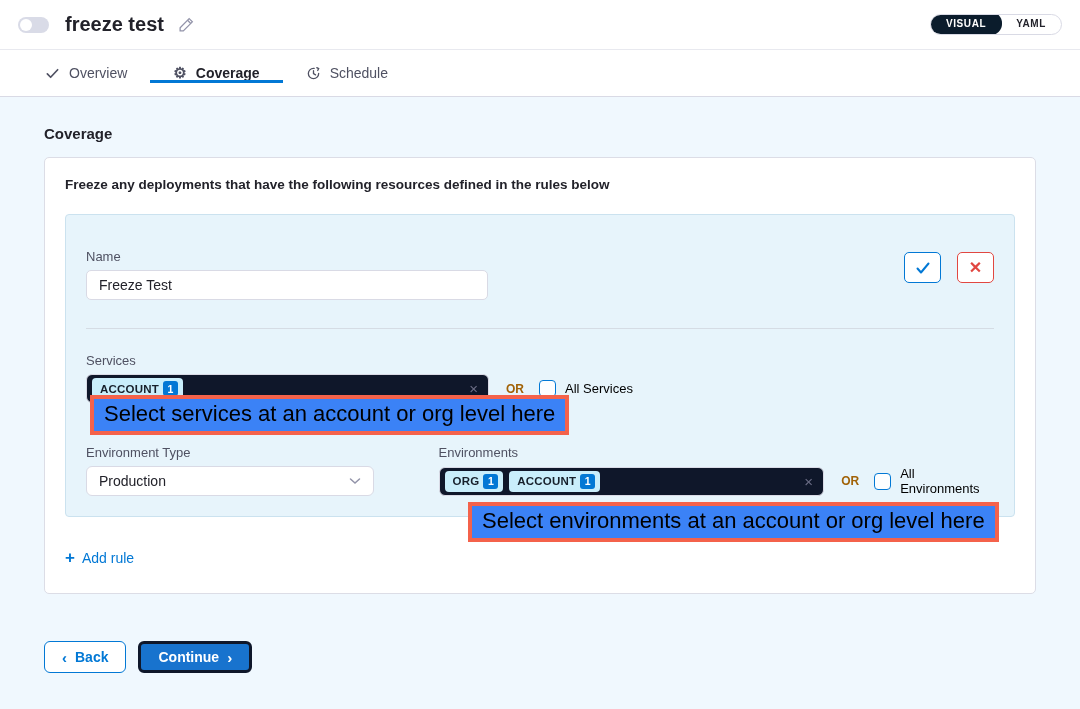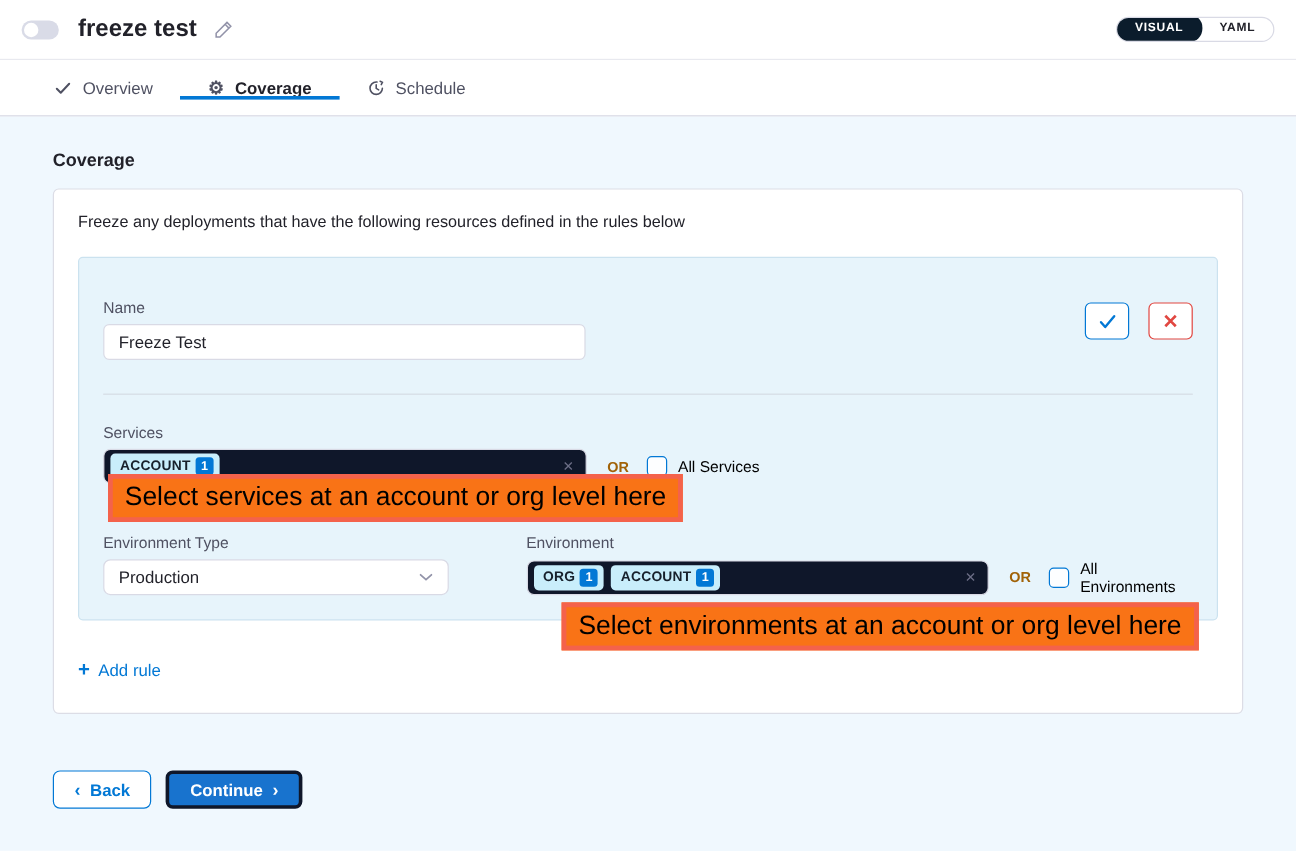--- a/index.html
+++ b/index.html
@@ -57,21 +57,21 @@
   .tab-icon { display: flex; align-items: center; color: #4F5162; font-size: 15px; }
 
   
   .main { padding: 28px 44px 0 44px; }
   .section-heading { font-size: 15px; font-weight: bold; color: #22222A; }
 
   .card {
     margin-top: 15px; background: #FFFFFF; border: 1px solid #DCDDE6;
     border-radius: 5px; padding: 19px 20px 26px 20px;
   }
-  .card-desc { font-size: 13.5px; font-weight: normal; color: #22222A; }
+  .card-desc { font-size: 13.5px; font-weight: bold; color: #22222A; }
 
   .rule-panel {
     margin-top: 22px; background: #E7F4FB; border: 1px solid #CBE2EF;
     border-radius: 4px; padding: 20px; position: relative;
   }
 
   .field-label { font-size: 13px; color: #4F5162; margin-bottom: 6px; }
 
   .name-row { display: flex; justify-content: space-between; align-items: flex-start; margin-top: 14px; }
   .text-input {
@@ -119,21 +119,21 @@
   .selectbox {
     width: 288px; height: 30px; background: #FFFFFF; border: 1px solid #D9DAE5;
     border-radius: 6px; display: flex; align-items: center; padding: 0 12px;
     font-size: 14px; color: #22222A; cursor: pointer;
   }
   .selectbox .spacer { flex: 1; }
   .chev { color: #9293A9; display: flex; align-items: center; }
   .msfield.envs { width: 400px; }
 
   .annotation {
-    position: absolute; background: #f97316; border: 4px solid #F4624B;
+    position: absolute; background: #3b82f6; border: 4px solid #F4624B;
     padding: 2px 10px 4px 10px; font-size: 22px; color: #000000;
     white-space: nowrap; z-index: 5; font-family: "Liberation Sans", sans-serif; text-align: center;
   }
   .annotation.services-note { left: 24px; top: 180px; }
   .annotation.environments-note { left: 402px; top: 287px; }
 
   .add-rule {
     margin-top: 32px; display: inline-flex; align-items: center; gap: 7px;
     color: #0278D5; font-size: 14px; cursor: pointer;
   }
@@ -251,21 +251,21 @@
             <span>Production</span>
             <span class="spacer"></span>
             <span class="chev">
               <svg width="12" height="8" viewBox="0 0 12 8" fill="none" stroke="#9293A9" stroke-width="1.5" stroke-linecap="round">
                   <path d="M1.5 2l4.5 4 4.5-4"></path>
                 </svg>
             </span>
           </div>
         </div>
         <div>
-          <div class="field-label">Environment</div>
+          <div class="field-label">Environments</div>
           <div class="field-row">
             <div class="msfield envs">
               <div class="chip">
                 <span class="chip-text">ORG</span>
                 <span class="chip-badge">1</span>
               </div>
               <div class="chip">
                 <span class="chip-text">ACCOUNT</span>
                 <span class="chip-badge">1</span>
               </div>

